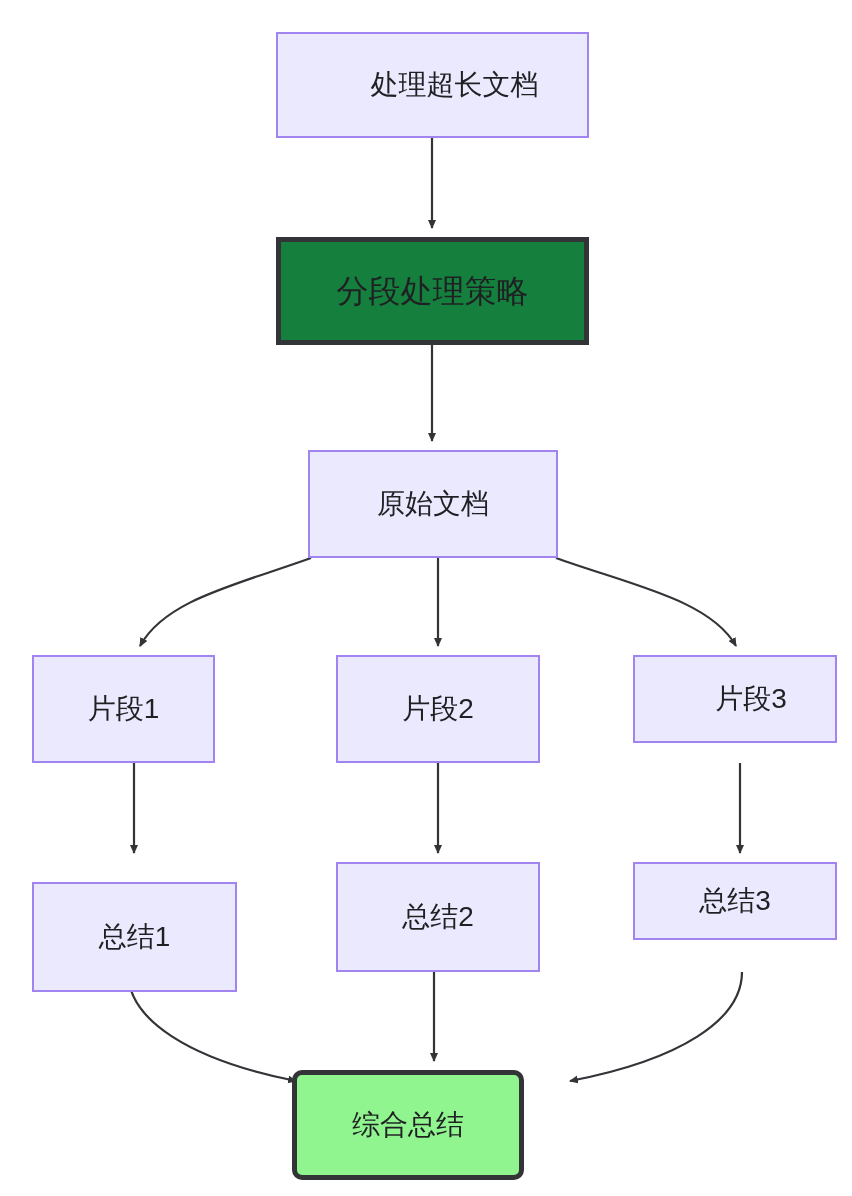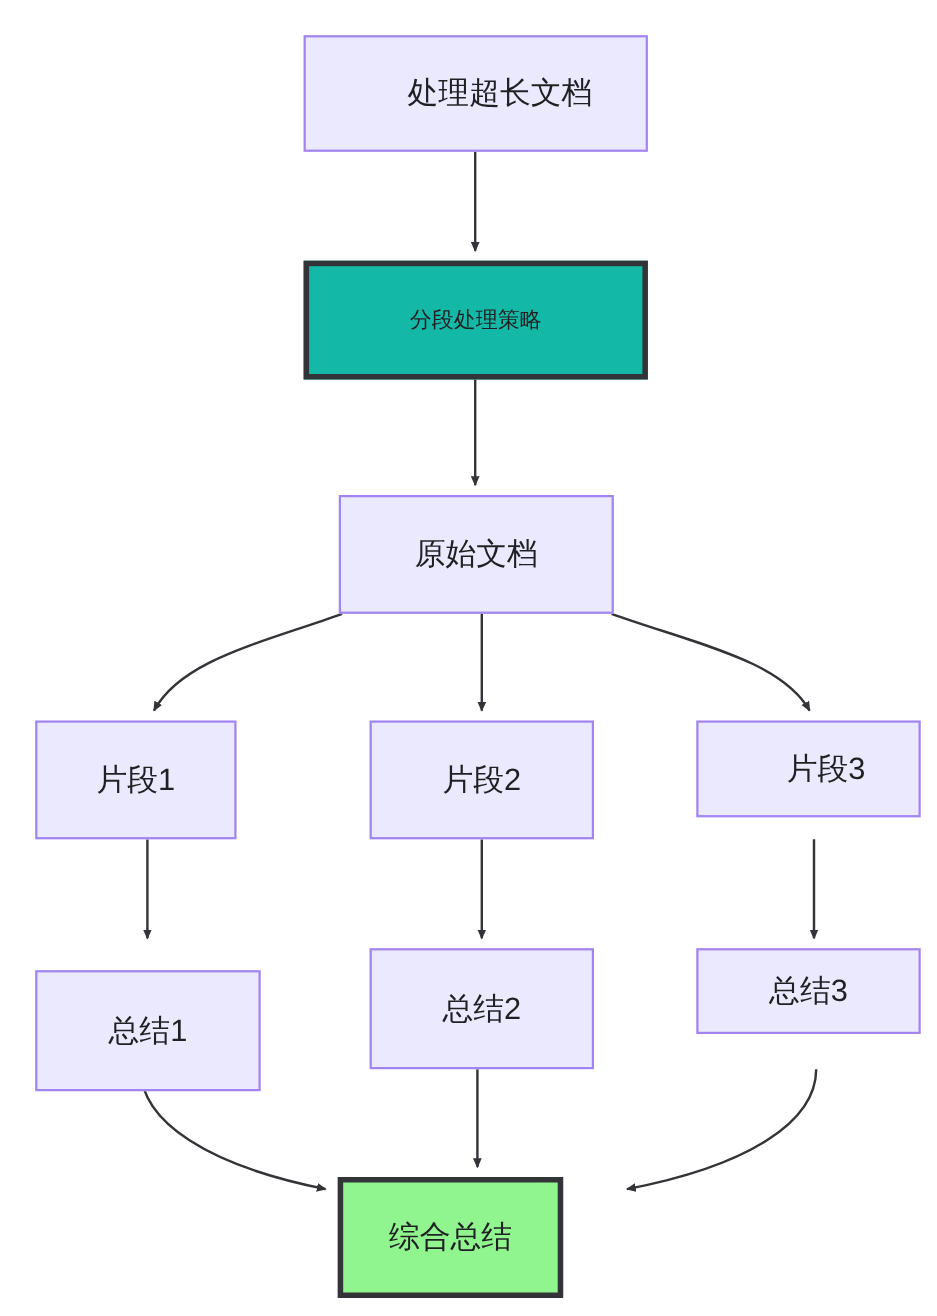--- a/index.html
+++ b/index.html
@@ -44,23 +44,23 @@
     display: block;
   }
   
   .node.style-default {
     background: #ebe9fd;
     border: 2px solid #a284f0;
     font-size: 28px;
   }
   
   .node.style-strategy {
-    background: #14b8a6;
+    background: #15803d;
     border: 5px solid #333438;
-    font-size: 20px;
+    font-size: 32px;
   }
   
   .node.style-final {
     background: #91f58f;
     border: 5px solid #333438;
     font-size: 28px;
   }
 </style>
 </head>
 <body>
@@ -126,17 +126,17 @@
   </div>
 
   <div class="node style-default" style="left:336px; top:862px; width:204px; height:110px;">
     <span class="node-label">总结2</span>
   </div>
 
   <div class="node style-default" style="left:633px; top:862px; width:204px; height:78px;">
     <span class="node-label">总结3</span>
   </div>
 
-  <div class="node style-final" style="left:307px; top:1070px; width:205px; height:110px;">
+  <div class="node style-final" style="left:292px; top:1070px; width:232px; height:110px;border-radius:10px;">
     <span class="node-label">综合总结</span>
   </div>
 
 </div>
 
 </body></html>

